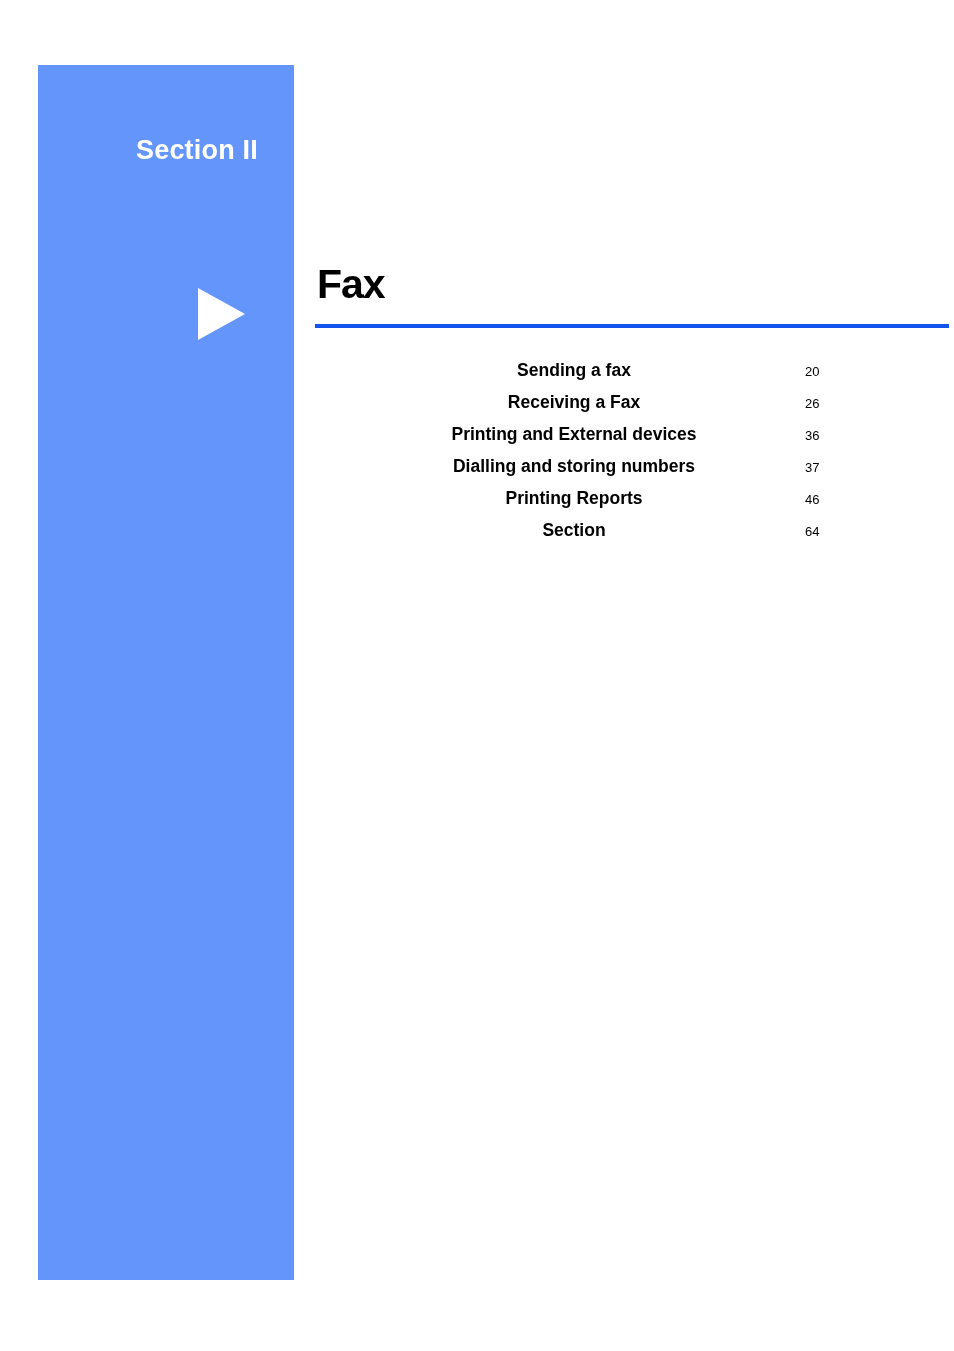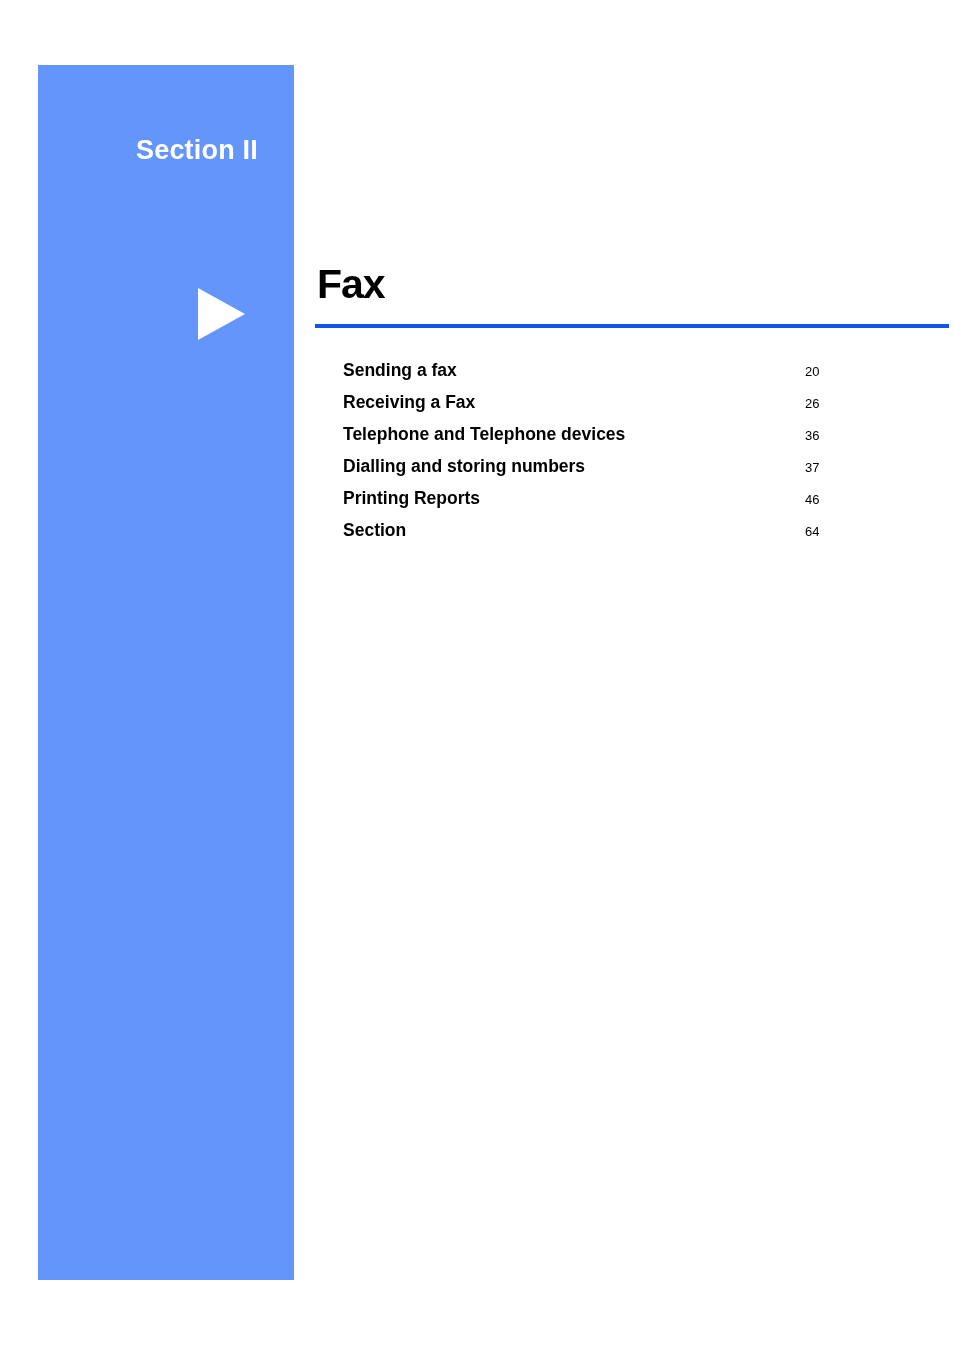--- a/index.html
+++ b/index.html
@@ -83,20 +83,21 @@
     align-items: baseline;
     height: 32px;
   }
 
   .toc-title {
     font-size: 17.5px;
     font-weight: bold;
     color: #000000;
     width: 462px;
     white-space: nowrap;
+    text-align: center;
   }
 
   .toc-page {
     font-size: 13px;
     font-weight: normal;
     color: #000000;
   }
 </style>
 </head>
 <body>
@@ -118,21 +119,21 @@
       <span class="toc-title">Sending a fax</span>
       <span class="toc-page">20</span>
     </div>
 
     <div class="toc-row">
       <span class="toc-title">Receiving a Fax</span>
       <span class="toc-page">26</span>
     </div>
 
     <div class="toc-row">
-      <span class="toc-title">Telephone and Telephone devices</span>
+      <span class="toc-title">Printing and External devices</span>
       <span class="toc-page">36</span>
     </div>
 
     <div class="toc-row">
       <span class="toc-title">Dialling and storing numbers</span>
       <span class="toc-page">37</span>
     </div>
 
 
     <div class="toc-row">

